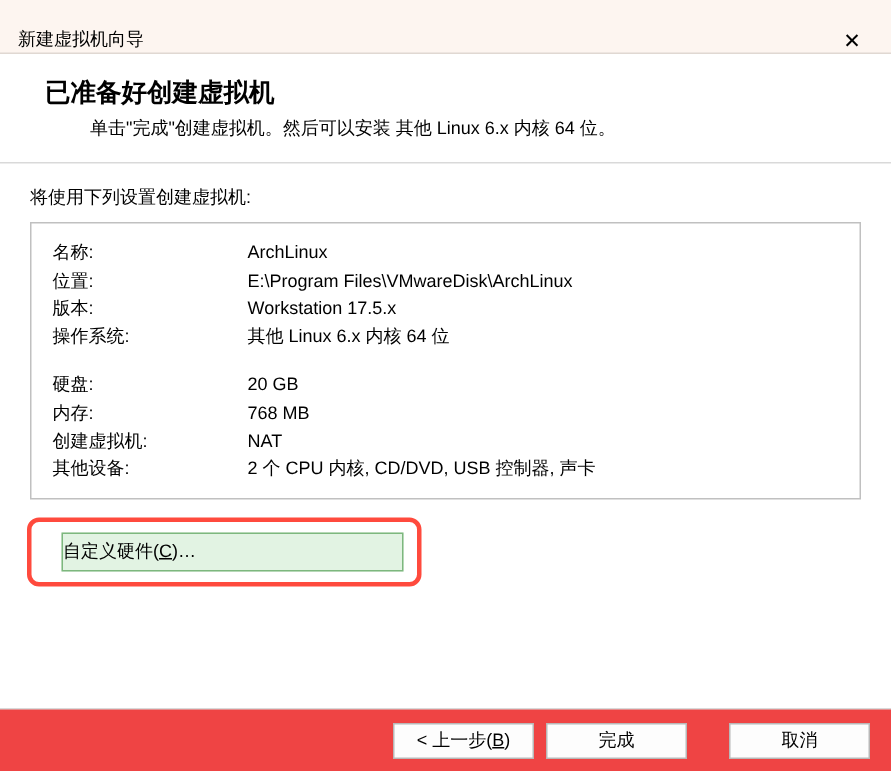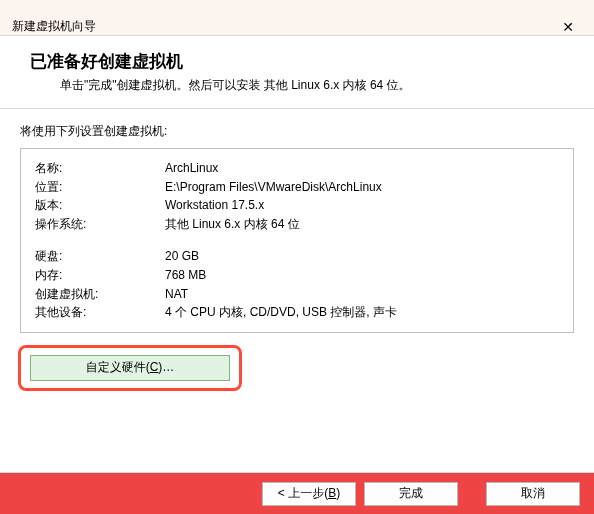--- a/index.html
+++ b/index.html
@@ -62,29 +62,30 @@
   .gap { height: 14px; }
   .custom-highlight {
     border: 3px solid #ff4a3d;
     border-radius: 8px;
     display: inline-block;
     padding: 7px 9px;
     margin-top: 12px;
     margin-left: -2px;
   }
   .custom-btn {
-    width: 200px;
+    width: 228px;
     height: 26px;
     background: #e2f3e3;
     border: 1px solid #7db77e;
     font-size: 12px;
     font-family: inherit;
     cursor: default;
-    text-align: center;
+    text-align: left;
     padding: 0;
+    margin-left: 11px;
   }
   .footer {
     position: absolute;
     bottom: 0;
     left: 0;
     right: 0;
     height: 42px;
     border-top: 1px solid #d9d9d9;
     display: flex;
     align-items: center;
@@ -148,21 +149,21 @@
     <div class="row">
       <div class="label">内存:</div>
       <div class="value">768 MB</div>
     </div>
     <div class="row">
       <div class="label">创建虚拟机:</div>
       <div class="value">NAT</div>
     </div>
     <div class="row">
       <div class="label">其他设备:</div>
-      <div class="value">4 个 CPU 内核, CD/DVD, USB 控制器, 声卡</div>
+      <div class="value">2 个 CPU 内核, CD/DVD, USB 控制器, 声卡</div>
     </div>
   </div>
 
   <div class="custom-highlight">
     <button class="custom-btn"><span>自定义硬件(</span><u class="hotkey">C</u><span>)…</span></button>
   </div>
 </div>
 
 <div class="footer">
   <button><span>&lt; 上一步(</span><u class="hotkey">B</u><span>)</span></button>

